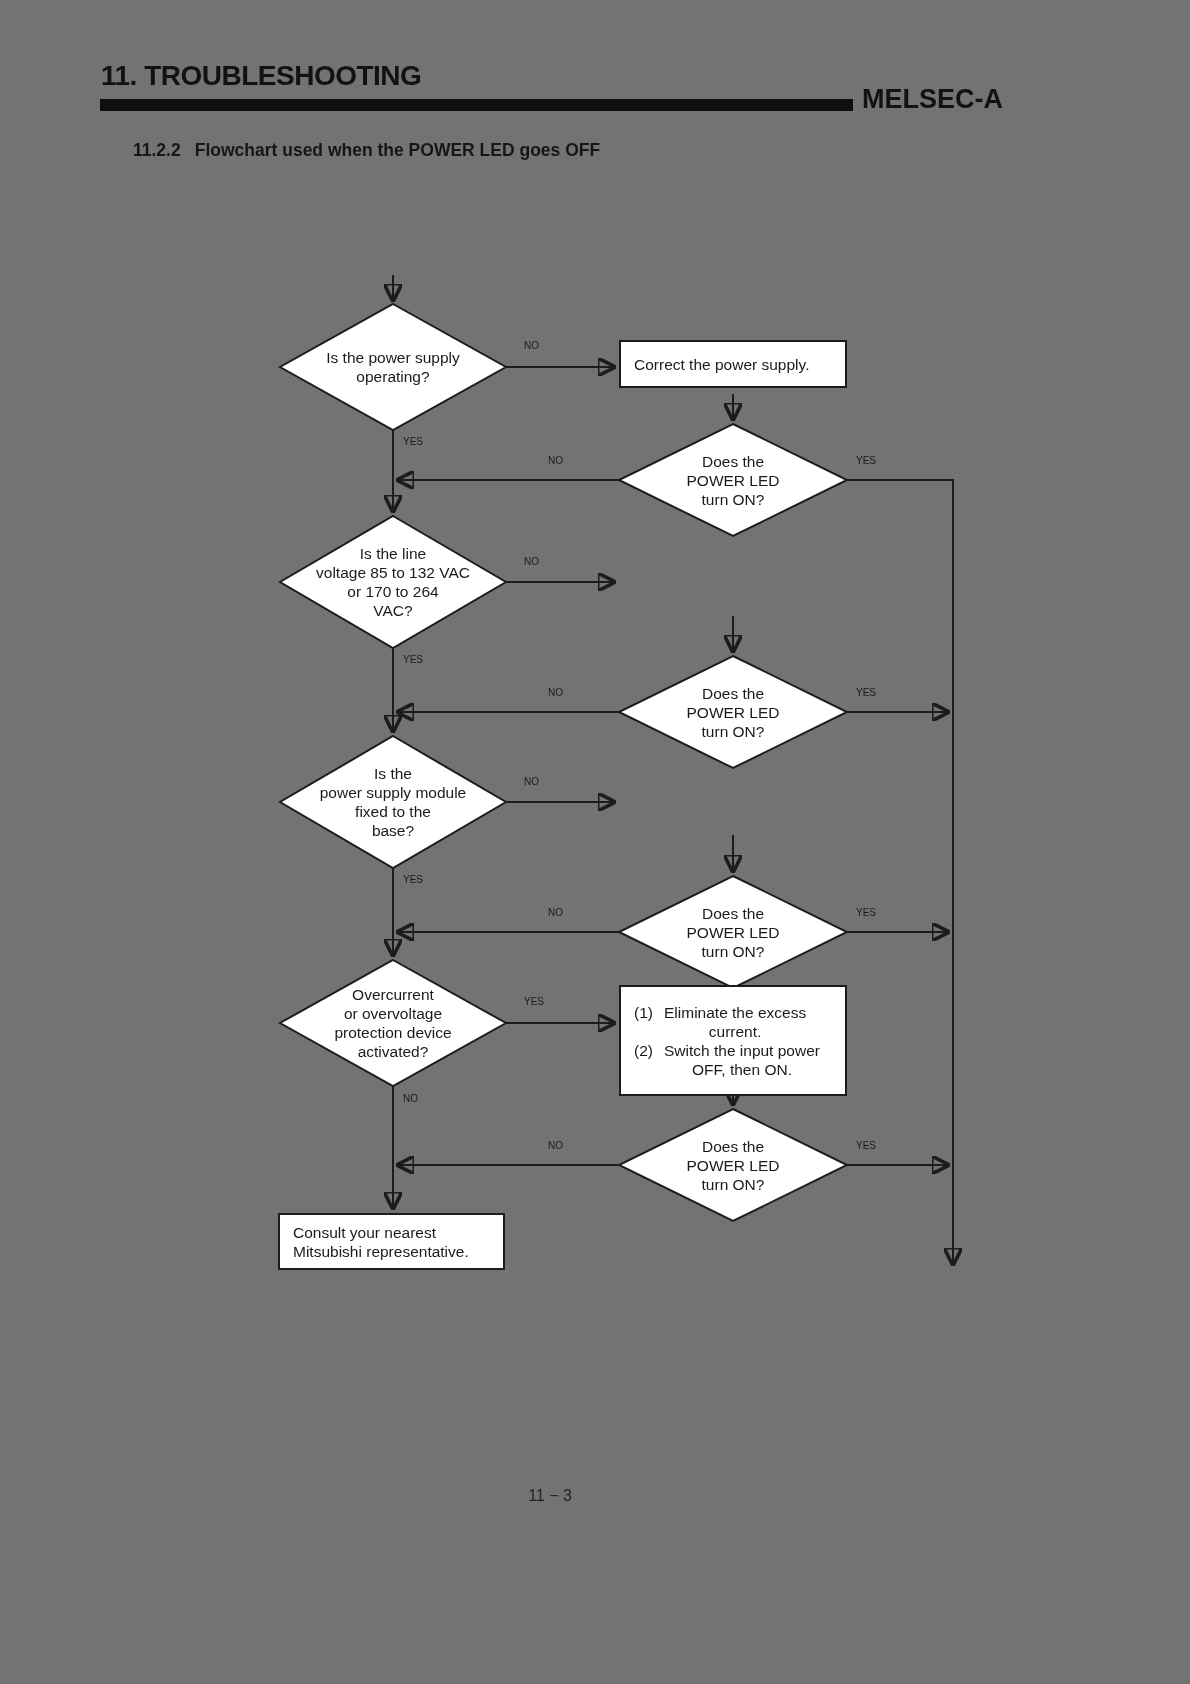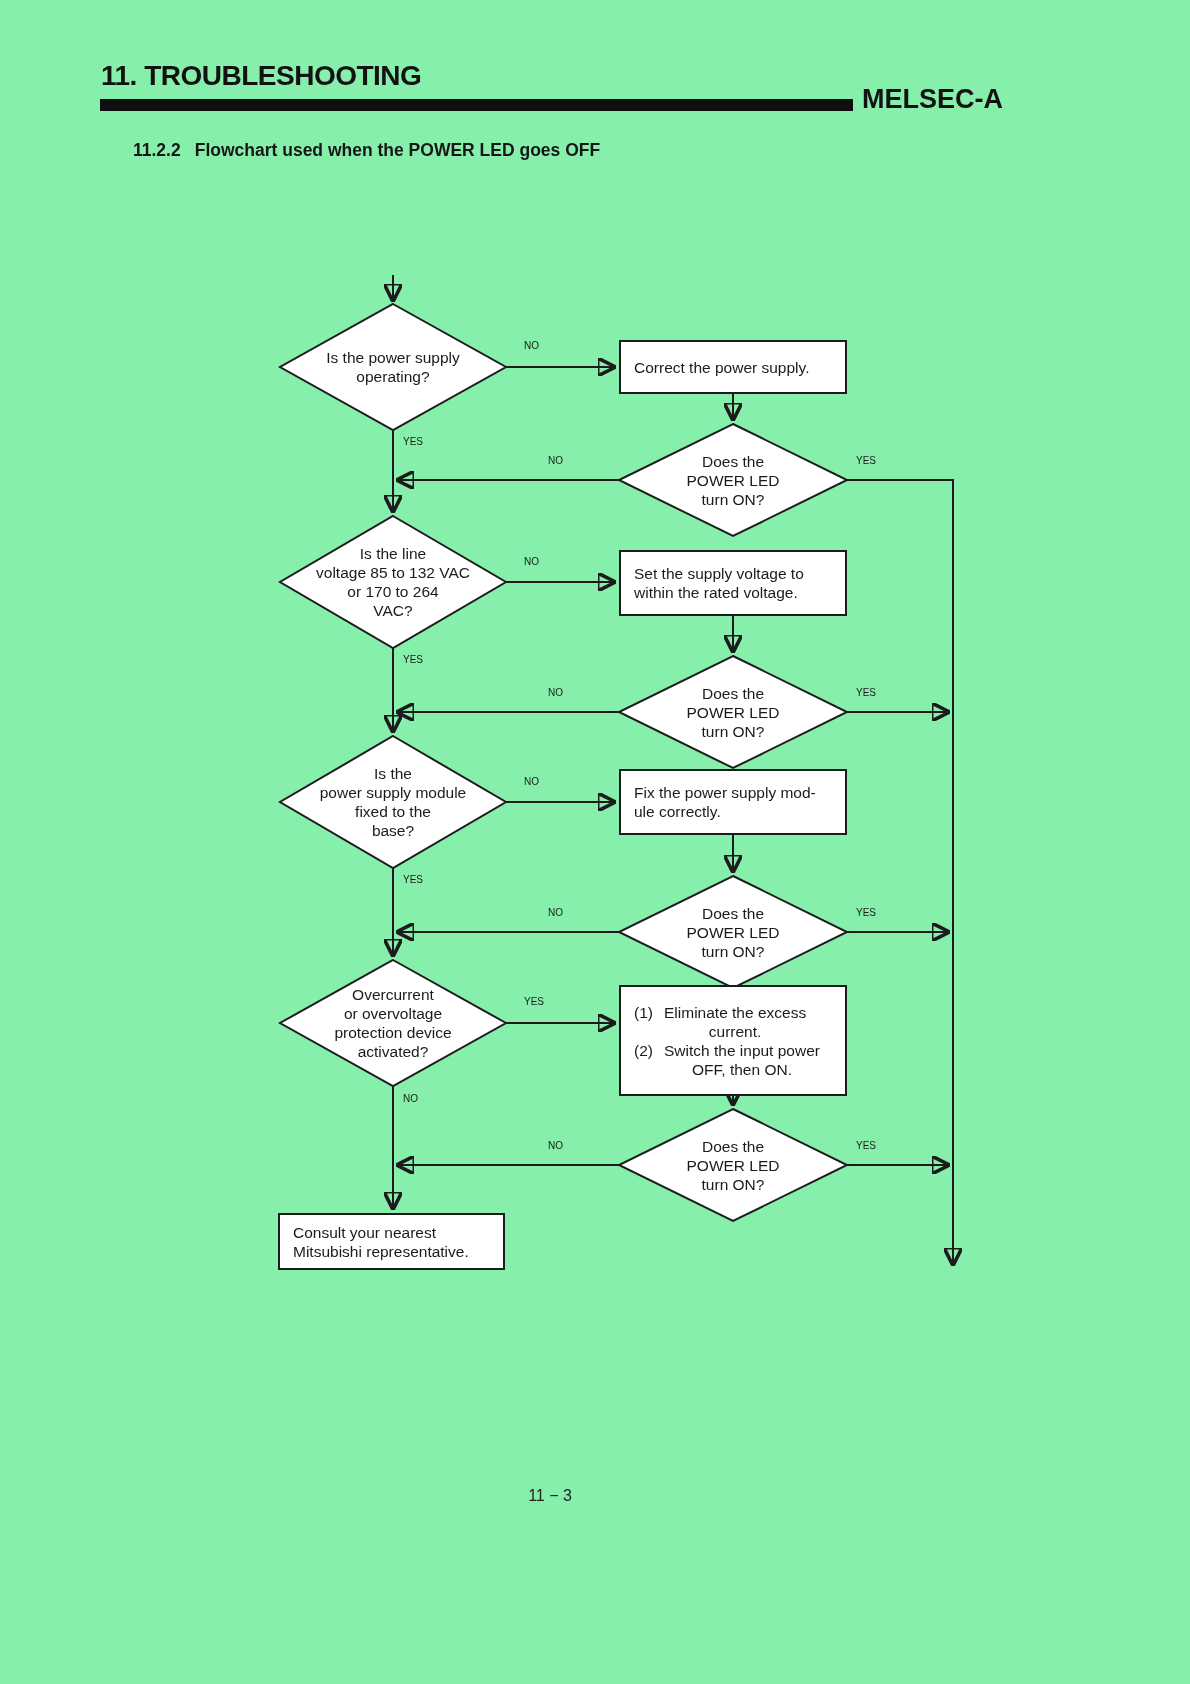--- a/index.html
+++ b/index.html
@@ -1,19 +1,19 @@
 <!DOCTYPE html>
 <html><head>
 <meta charset="utf-8">
 <style>
   html,body{margin:0;padding:0;background:#e8e8e8;}
   .page{
     position:relative;
     width:1190px;height:1684px;
-    background:#86efac;
+    background:#737373;
     font-family:"Liberation Sans","DejaVu Sans",sans-serif;
     color:#1b1b1b;
     overflow:hidden;
   }
   
   .chapter-title{
     position:absolute;left:101px;top:60px;
     font-size:28px;font-weight:bold;letter-spacing:-0.5px;
     color:#121212;white-space:nowrap;
   }
@@ -107,21 +107,21 @@
 
 
   <div class="node diamond" style="left:280px;top:304px;width:226px;height:126px;">
     <svg viewBox="0 0 100 100" preserveAspectRatio="none">
         <polygon points="50,0 100,50 50,100 0,50"></polygon>
       </svg>
     <div class="node-text">Is the power supply
 operating?</div>
   </div>
 
-  <div class="node rect" style="left:619px;top:340px;width:228px;height:54px;">
+  <div class="node rect" style="left:619px;top:340px;width:228px;height:48px;">
     <div class="node-text">Correct the power supply.</div>
   </div>
 
   <div class="node diamond" style="left:619px;top:424px;width:228px;height:112px;">
     <svg viewBox="0 0 100 100" preserveAspectRatio="none">
         <polygon points="50,0 100,50 50,100 0,50"></polygon>
       </svg>
     <div class="node-text">Does the
 POWER LED
 turn ON?</div>
@@ -130,48 +130,40 @@
   <div class="node diamond" style="left:280px;top:516px;width:226px;height:132px;">
     <svg viewBox="0 0 100 100" preserveAspectRatio="none">
         <polygon points="50,0 100,50 50,100 0,50"></polygon>
       </svg>
     <div class="node-text">Is the line
 voltage 85 to 132 VAC
 or 170 to 264
 VAC?</div>
   </div>
 
-  <div class="node rect" style="left:619px;top:550px;width:228px;height:66px;">
-    <div class="node-text">Set the supply voltage to
-within the rated voltage.</div>
-  </div>
 
   <div class="node diamond" style="left:619px;top:656px;width:228px;height:112px;">
     <svg viewBox="0 0 100 100" preserveAspectRatio="none">
         <polygon points="50,0 100,50 50,100 0,50"></polygon>
       </svg>
     <div class="node-text">Does the
 POWER LED
 turn ON?</div>
   </div>
 
   <div class="node diamond" style="left:280px;top:736px;width:226px;height:132px;">
     <svg viewBox="0 0 100 100" preserveAspectRatio="none">
         <polygon points="50,0 100,50 50,100 0,50"></polygon>
       </svg>
     <div class="node-text">Is the
 power supply module
 fixed to the
 base?</div>
   </div>
 
-  <div class="node rect" style="left:619px;top:769px;width:228px;height:66px;">
-    <div class="node-text">Fix the power supply mod-
-ule correctly.</div>
-  </div>
 
   <div class="node diamond" style="left:619px;top:876px;width:228px;height:112px;">
     <svg viewBox="0 0 100 100" preserveAspectRatio="none">
         <polygon points="50,0 100,50 50,100 0,50"></polygon>
       </svg>
     <div class="node-text">Does the
 POWER LED
 turn ON?</div>
   </div>
 

